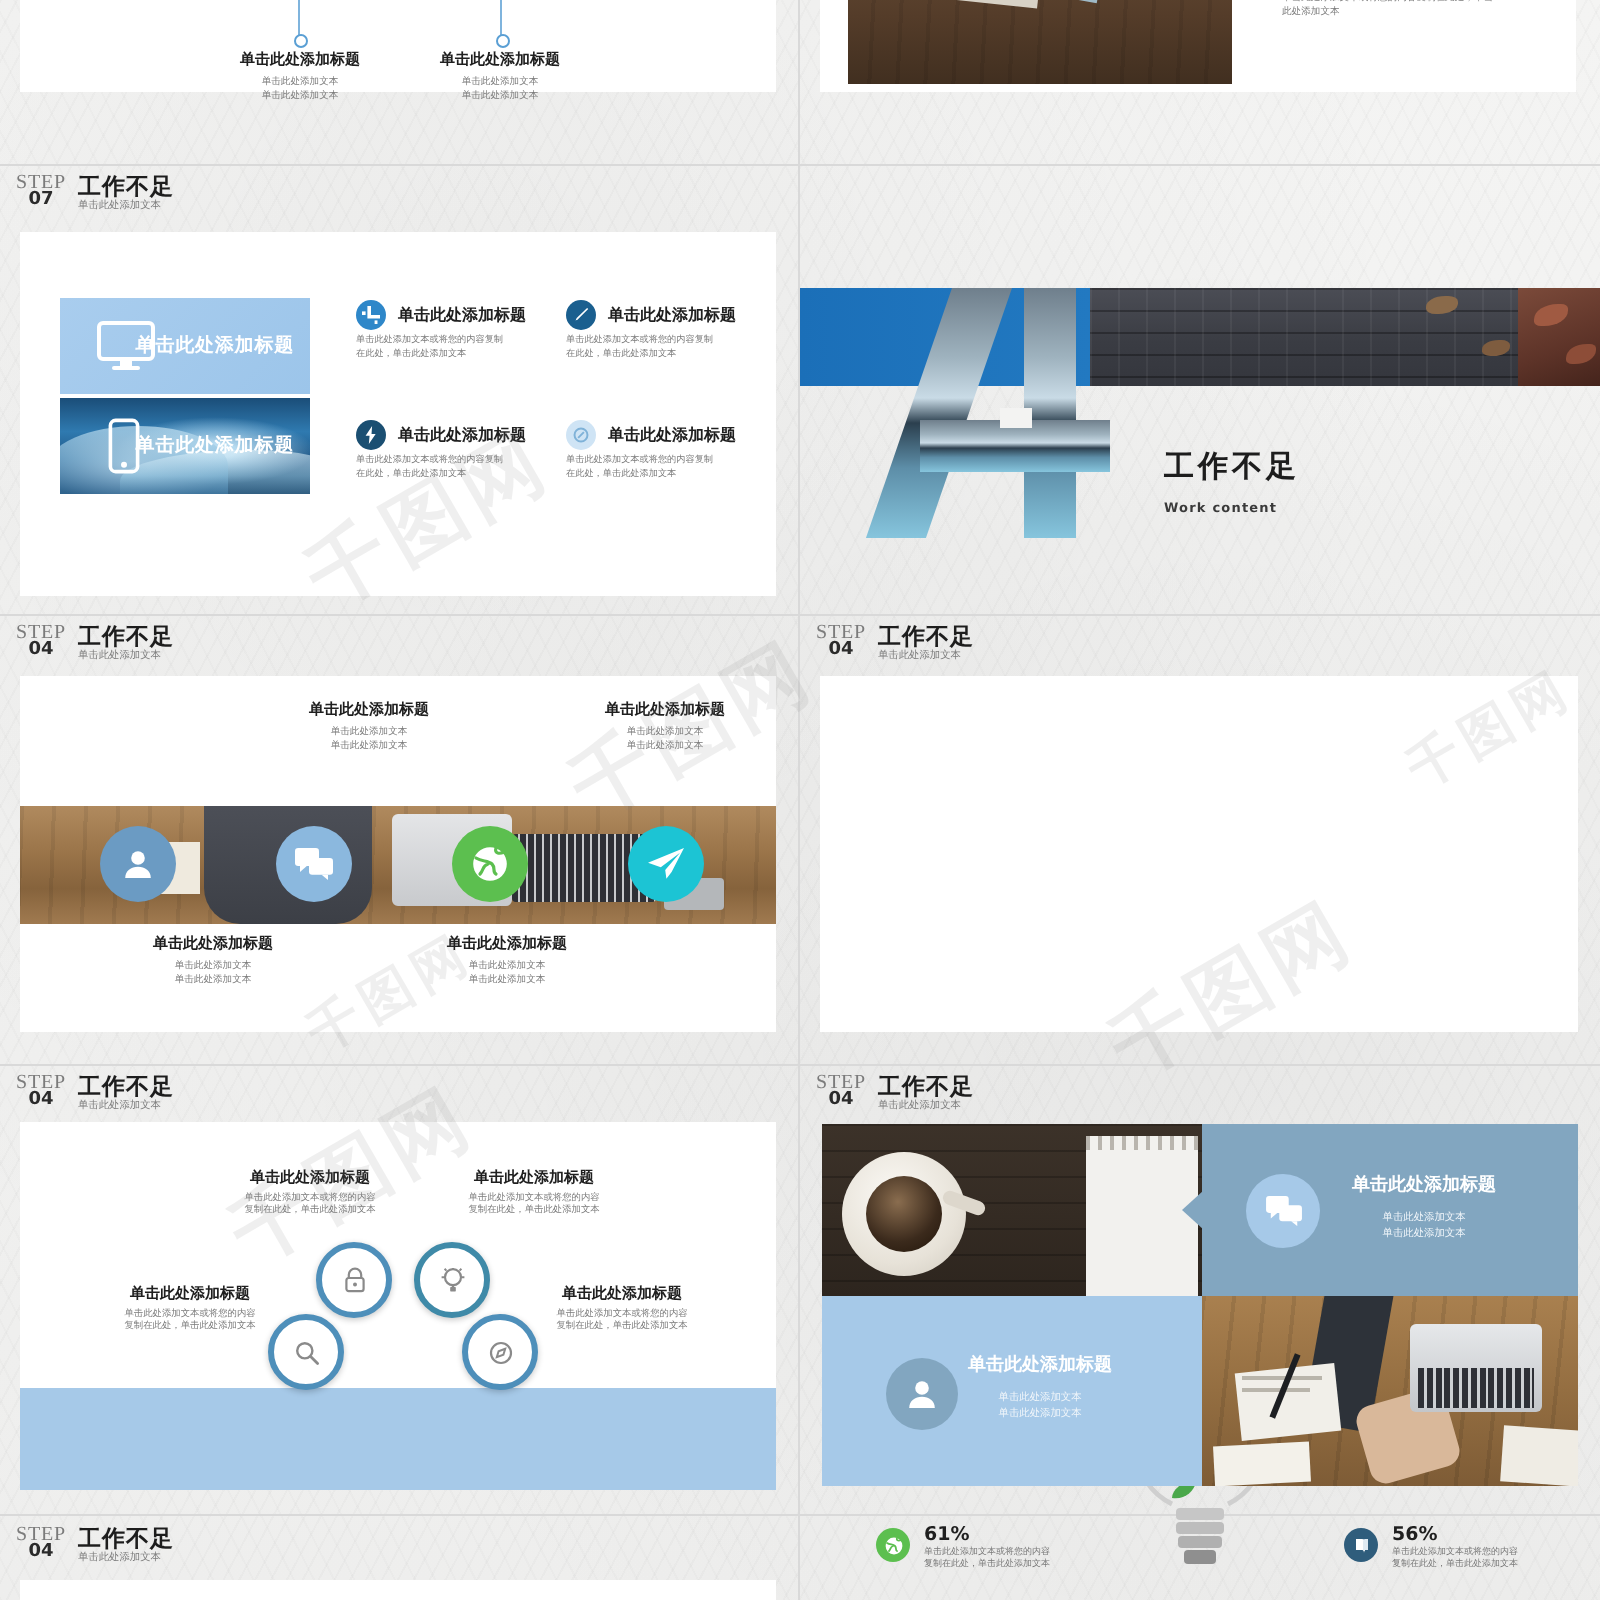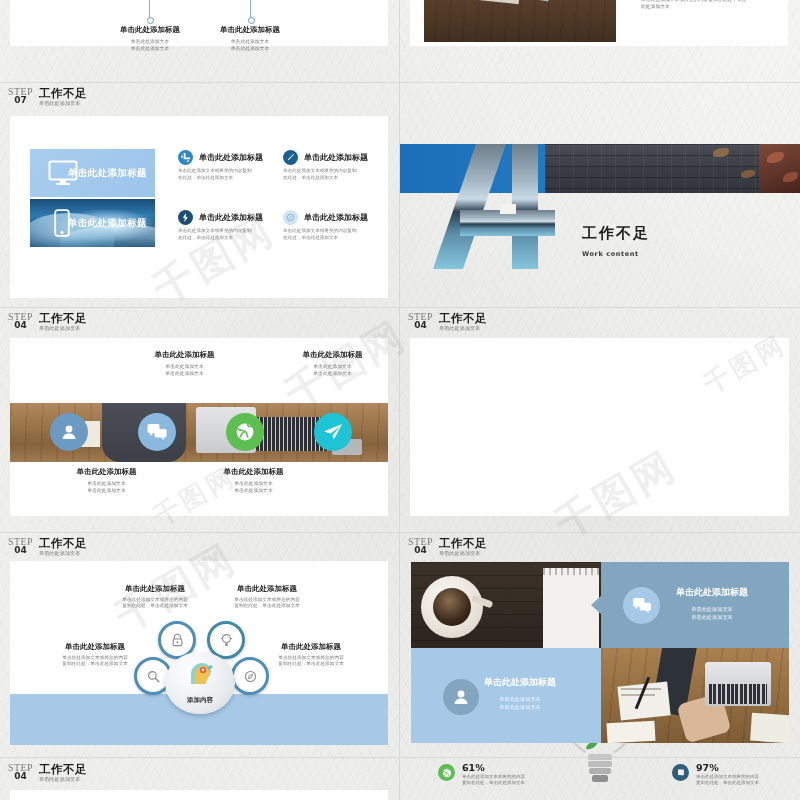--- a/index.html
+++ b/index.html
@@ -510,21 +510,21 @@
       <span>复制在此处，单击此处添加文本</span>
     </span>
   </div>
   <div class="pct" style="left:272px;top:455px;">
     <span class="pi" style="background:#2f5d7c;">
       <svg width="10" height="10" viewBox="0 0 20 20">
             <path d="M4 3h6c2 0 3 1 3 3v11c0-2-1-3-3-3H4z" fill="#fff"></path>
             <path d="M16 3h-3c-1 0-2 1-2 3v11c0-2 1-3 2-3h3z" fill="#dfeaf2"></path>
           </svg>
     </span>
-    <span class="pn">97%</span>
+    <span class="pn">56%</span>
     <span class="pb">
       <span>单击此处添加文本或将您的内容</span><br>
       <span>复制在此处，单击此处添加文本</span>
     </span>
   </div>
 
   <div class="wm" style="left:150px;top:160px;">千图网</div>
   <div class="wm small" style="left:300px;top:40px;">千图网</div>
 </div>
 
@@ -600,32 +600,20 @@
   </div>
   <div class="ring" style="left:231px;top:125px;width:32px;height:32px;border:3px solid #4e8fba;">
     <span>
       <svg width="13" height="13" viewBox="0 0 13 13">
             <circle cx="6.5" cy="6.5" r="5" fill="none" stroke="#8a8a8a" stroke-width="1.1"></circle>
             <path d="M8.6 4.4L5.3 5.6 4.4 8.6 7.7 7.4z" fill="none" stroke="#8a8a8a" stroke-width="1"></path>
           </svg>
     </span>
   </div>
 
-  <div class="ringball" style="left:165px;top:120px;width:70px;height:62px;border-radius:50%;">
-    <span style="position:absolute;left:16px;top:9px;">
-      <svg width="38" height="24" viewBox="0 0 38 24">
-        <path d="M10 23V13c0-6 5-11 11-11 5 0 9 3 9 8 0 6-5 6-5 13z" fill="#8fd4c8"></path>
-        <path d="M14 23V14c0-5 4-9 9-9 3 0 6 2 6 6 0 5-4 5-4 12z" fill="#f2c14e"></path>
-        <circle cx="22" cy="9" r="3.2" fill="#e8663c"></circle>
-        <circle cx="22" cy="9" r="1.2" fill="#fff"></circle>
-        <path d="M26 7l4-3 2 2-4 3z" fill="#6cb8d8"></path>
-      </svg>
-    </span>
-    <span style="position:absolute;left:0;right:0;bottom:9px;text-align:center;font-size:6.5px;font-weight:bold;color:#2e2e2e;">添加内容</span>
-  </div>
 
   <div class="wm" style="left:110px;top:28px;">千图网</div>
 </div>
 
 <div class="cell" style="left:400px;top:532px;width:400px;height:225px;">
   <div class="hdr" style="top:5px;">
     <div class="step">
       <div class="step-word">STEP</div>
       <div class="step-num">04</div>
     </div>

